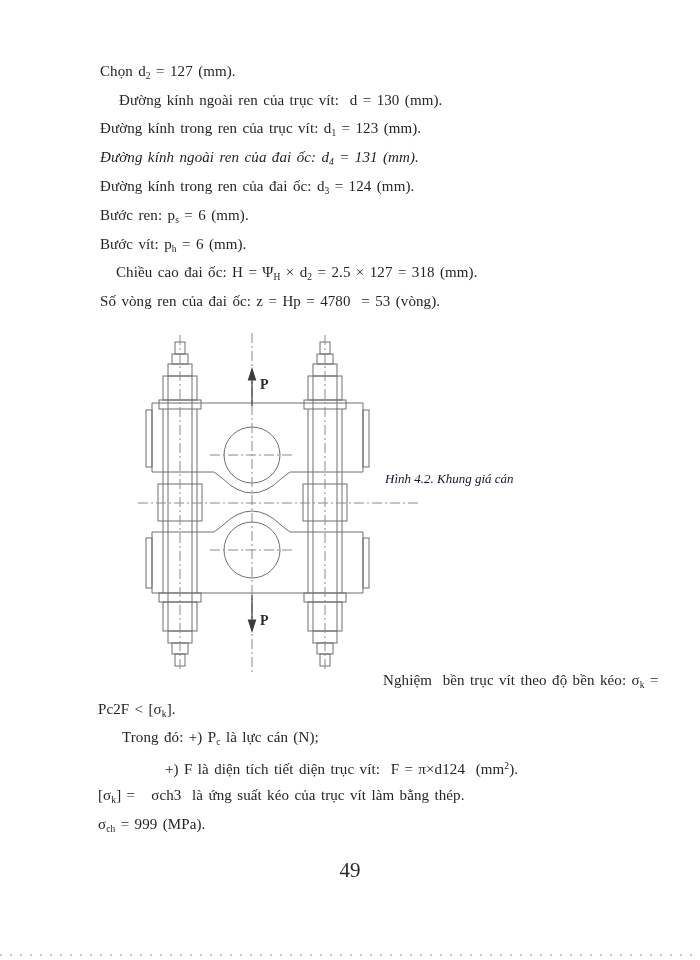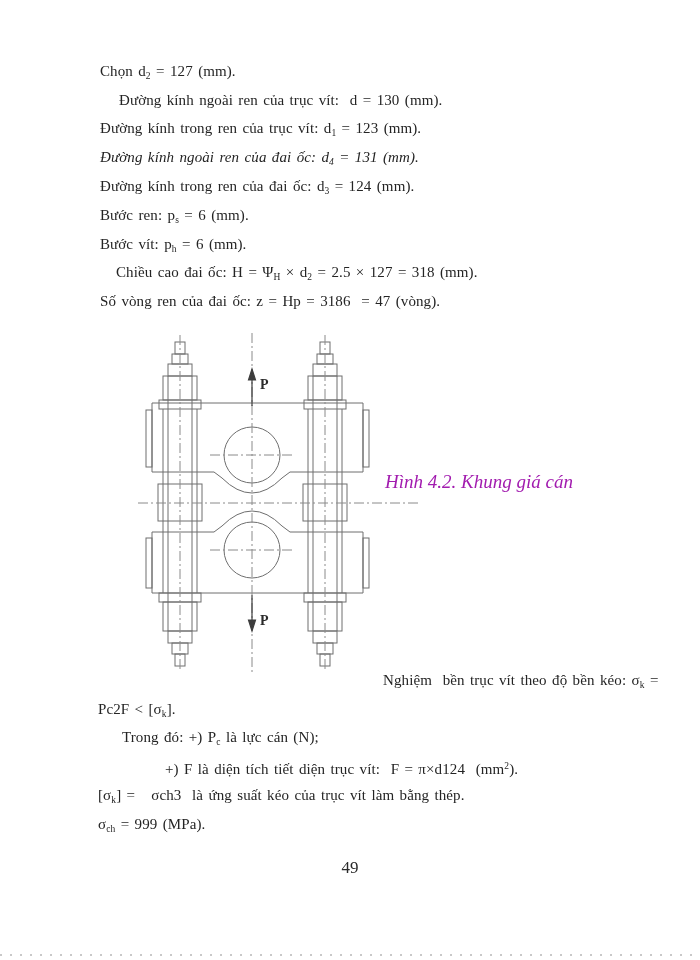--- a/index.html
+++ b/index.html
@@ -18,45 +18,45 @@
   .l3{left:100px;top:120px;} .l4{left:100px;top:149px;font-style:italic;}
   .l5{left:100px;top:178px;} .l6{left:100px;top:207px;}
   .l7{left:100px;top:236px;text-align:right;} .l8{left:100px;top:264px;margin-left:16px;}
   .l9{left:100px;top:293px;}
   
   .l10{left:383px;top:672px;} .l11{left:98px;top:701px;}
   .l12{left:98px;top:729px;margin-left:24px;}  .l13{left:165px;top:758px;}
   .l14{left:98px;top:787px;}  .l15{left:98px;top:816px;}
   .figure{position:absolute;left:138px;top:333px;width:280px;height:340px;}
   .fig-caption{
-    position:absolute;left:385px;top:471px;font-size:19px;font-style:italic;
-    color:#a21caf;white-space:pre;
+    position:absolute;left:385px;top:471px;font-size:13px;font-style:italic;
+    color:#0f172a;white-space:pre;
   }
   .page-number{
     position:absolute;left:0;top:858px;width:700px;text-align:center;
-    font-size:17px;color:#2a2a2a;
+    font-size:21px;color:#2a2a2a;
   }
   .footer-dots{
     position:absolute;left:0;top:954px;width:700px;height:2px;
     background:repeating-linear-gradient(90deg,#c9c9c9 0 2px,transparent 2px 10px);
   }
   svg text{font-family:"Liberation Serif","DejaVu Serif",serif;}
 </style>
 </head>
 <body>
 
 <div class="line l1"><span>Chọn d</span><span class="sub">2</span><span> = 127 (mm).</span></div>
 <div class="line l2"><span>Đường kính ngoài ren của trục vít:  d = 130 (mm).</span></div>
 <div class="line l3"><span>Đường kính trong ren của trục vít: d</span><span class="sub">1</span><span> = 123 (mm).</span></div>
 <div class="line l4"><span>Đường kính ngoài ren của đai ốc: d</span><span class="sub">4</span><span> = 131 (mm).</span></div>
 <div class="line l5"><span>Đường kính trong ren của đai ốc: d</span><span class="sub">3</span><span> = 124 (mm).</span></div>
 <div class="line l6"><span>Bước ren: p</span><span class="sub">s</span><span> = 6 (mm).</span></div>
 <div class="line l7"><span>Bước vít: p</span><span class="sub">h</span><span> = 6 (mm).</span></div>
 <div class="line l8"><span>Chiều cao đai ốc: H = Ψ</span><span class="sub">H</span><span> × d</span><span class="sub">2</span><span> = 2.5 × 127 = 318 (mm).</span></div>
-<div class="line l9"><span>Số vòng ren của đai ốc: z = Hp = 3186  = 47 (vòng).</span></div>
+<div class="line l9"><span>Số vòng ren của đai ốc: z = Hp = 4780  = 53 (vòng).</span></div>
 
 <div class="figure">
 <svg width="280" height="340" viewBox="0 0 280 340">
   <g stroke="#6e6e6e" stroke-width="1" fill="none">
 
     <g>
       <rect x="37" y="9" width="10" height="12"></rect>
       <rect x="34" y="21" width="16" height="10"></rect>
       <rect x="30" y="31" width="24" height="12"></rect>
       <rect x="25" y="43" width="34" height="24"></rect>

